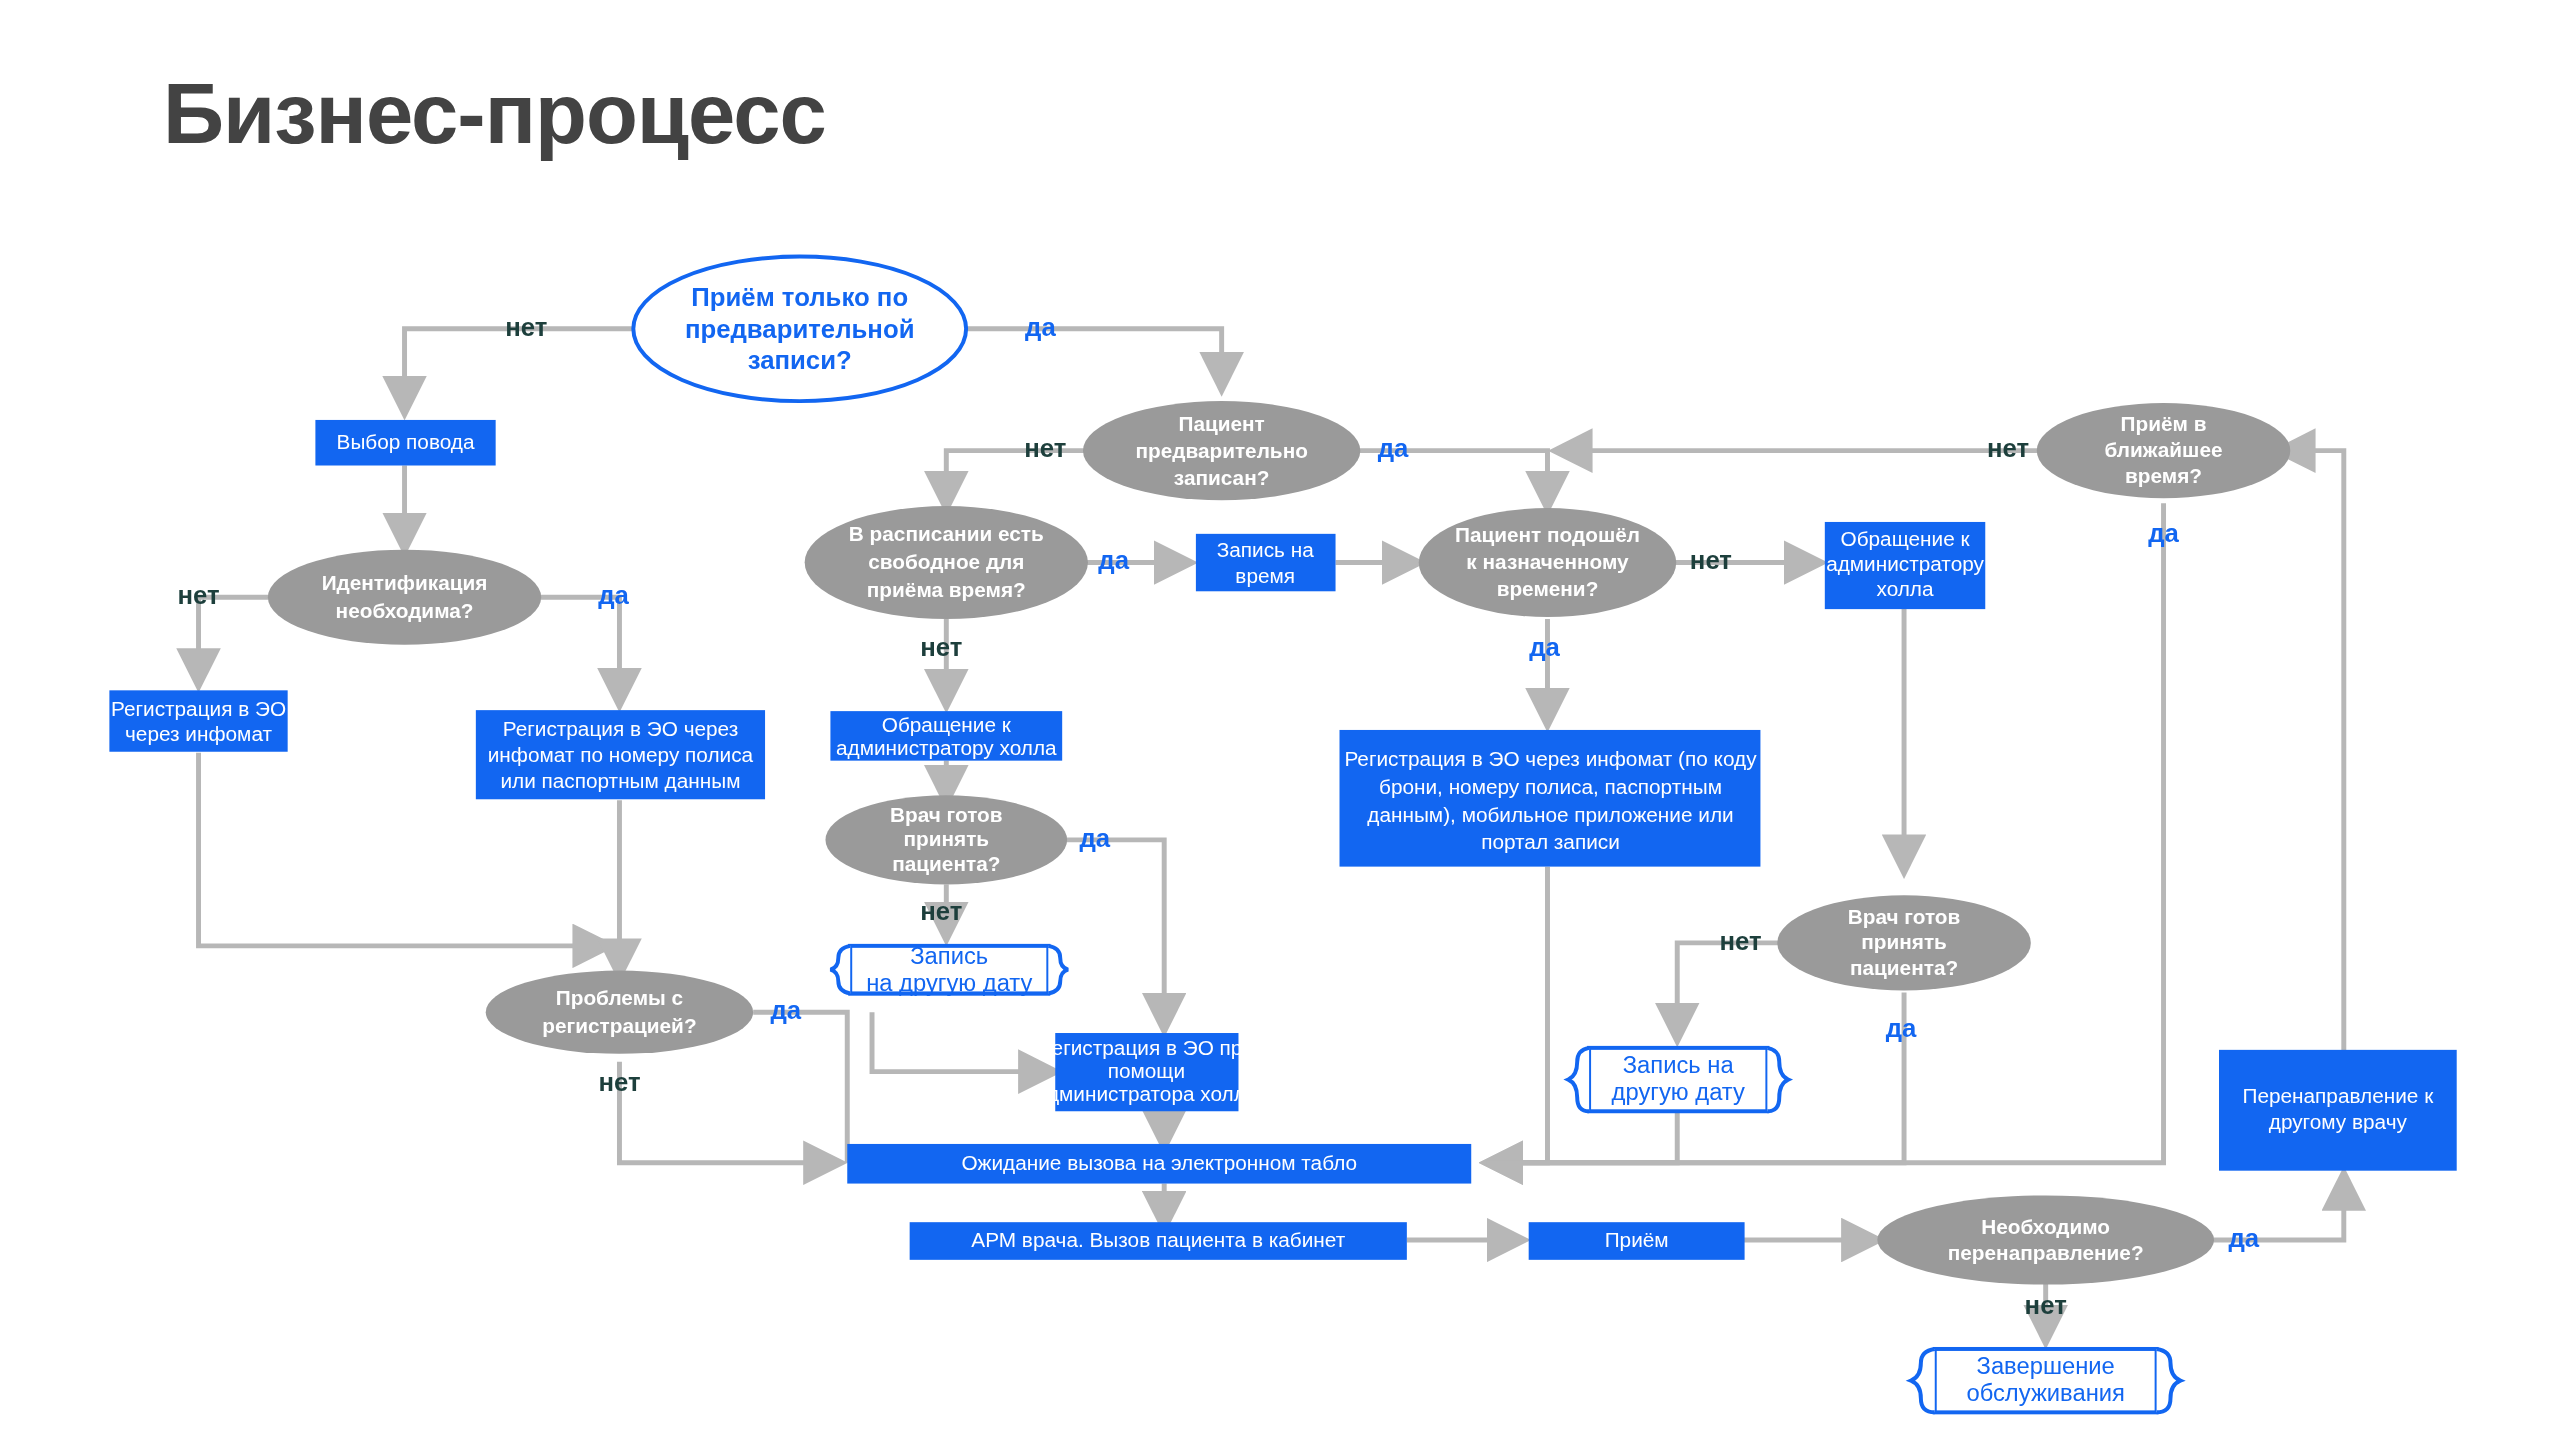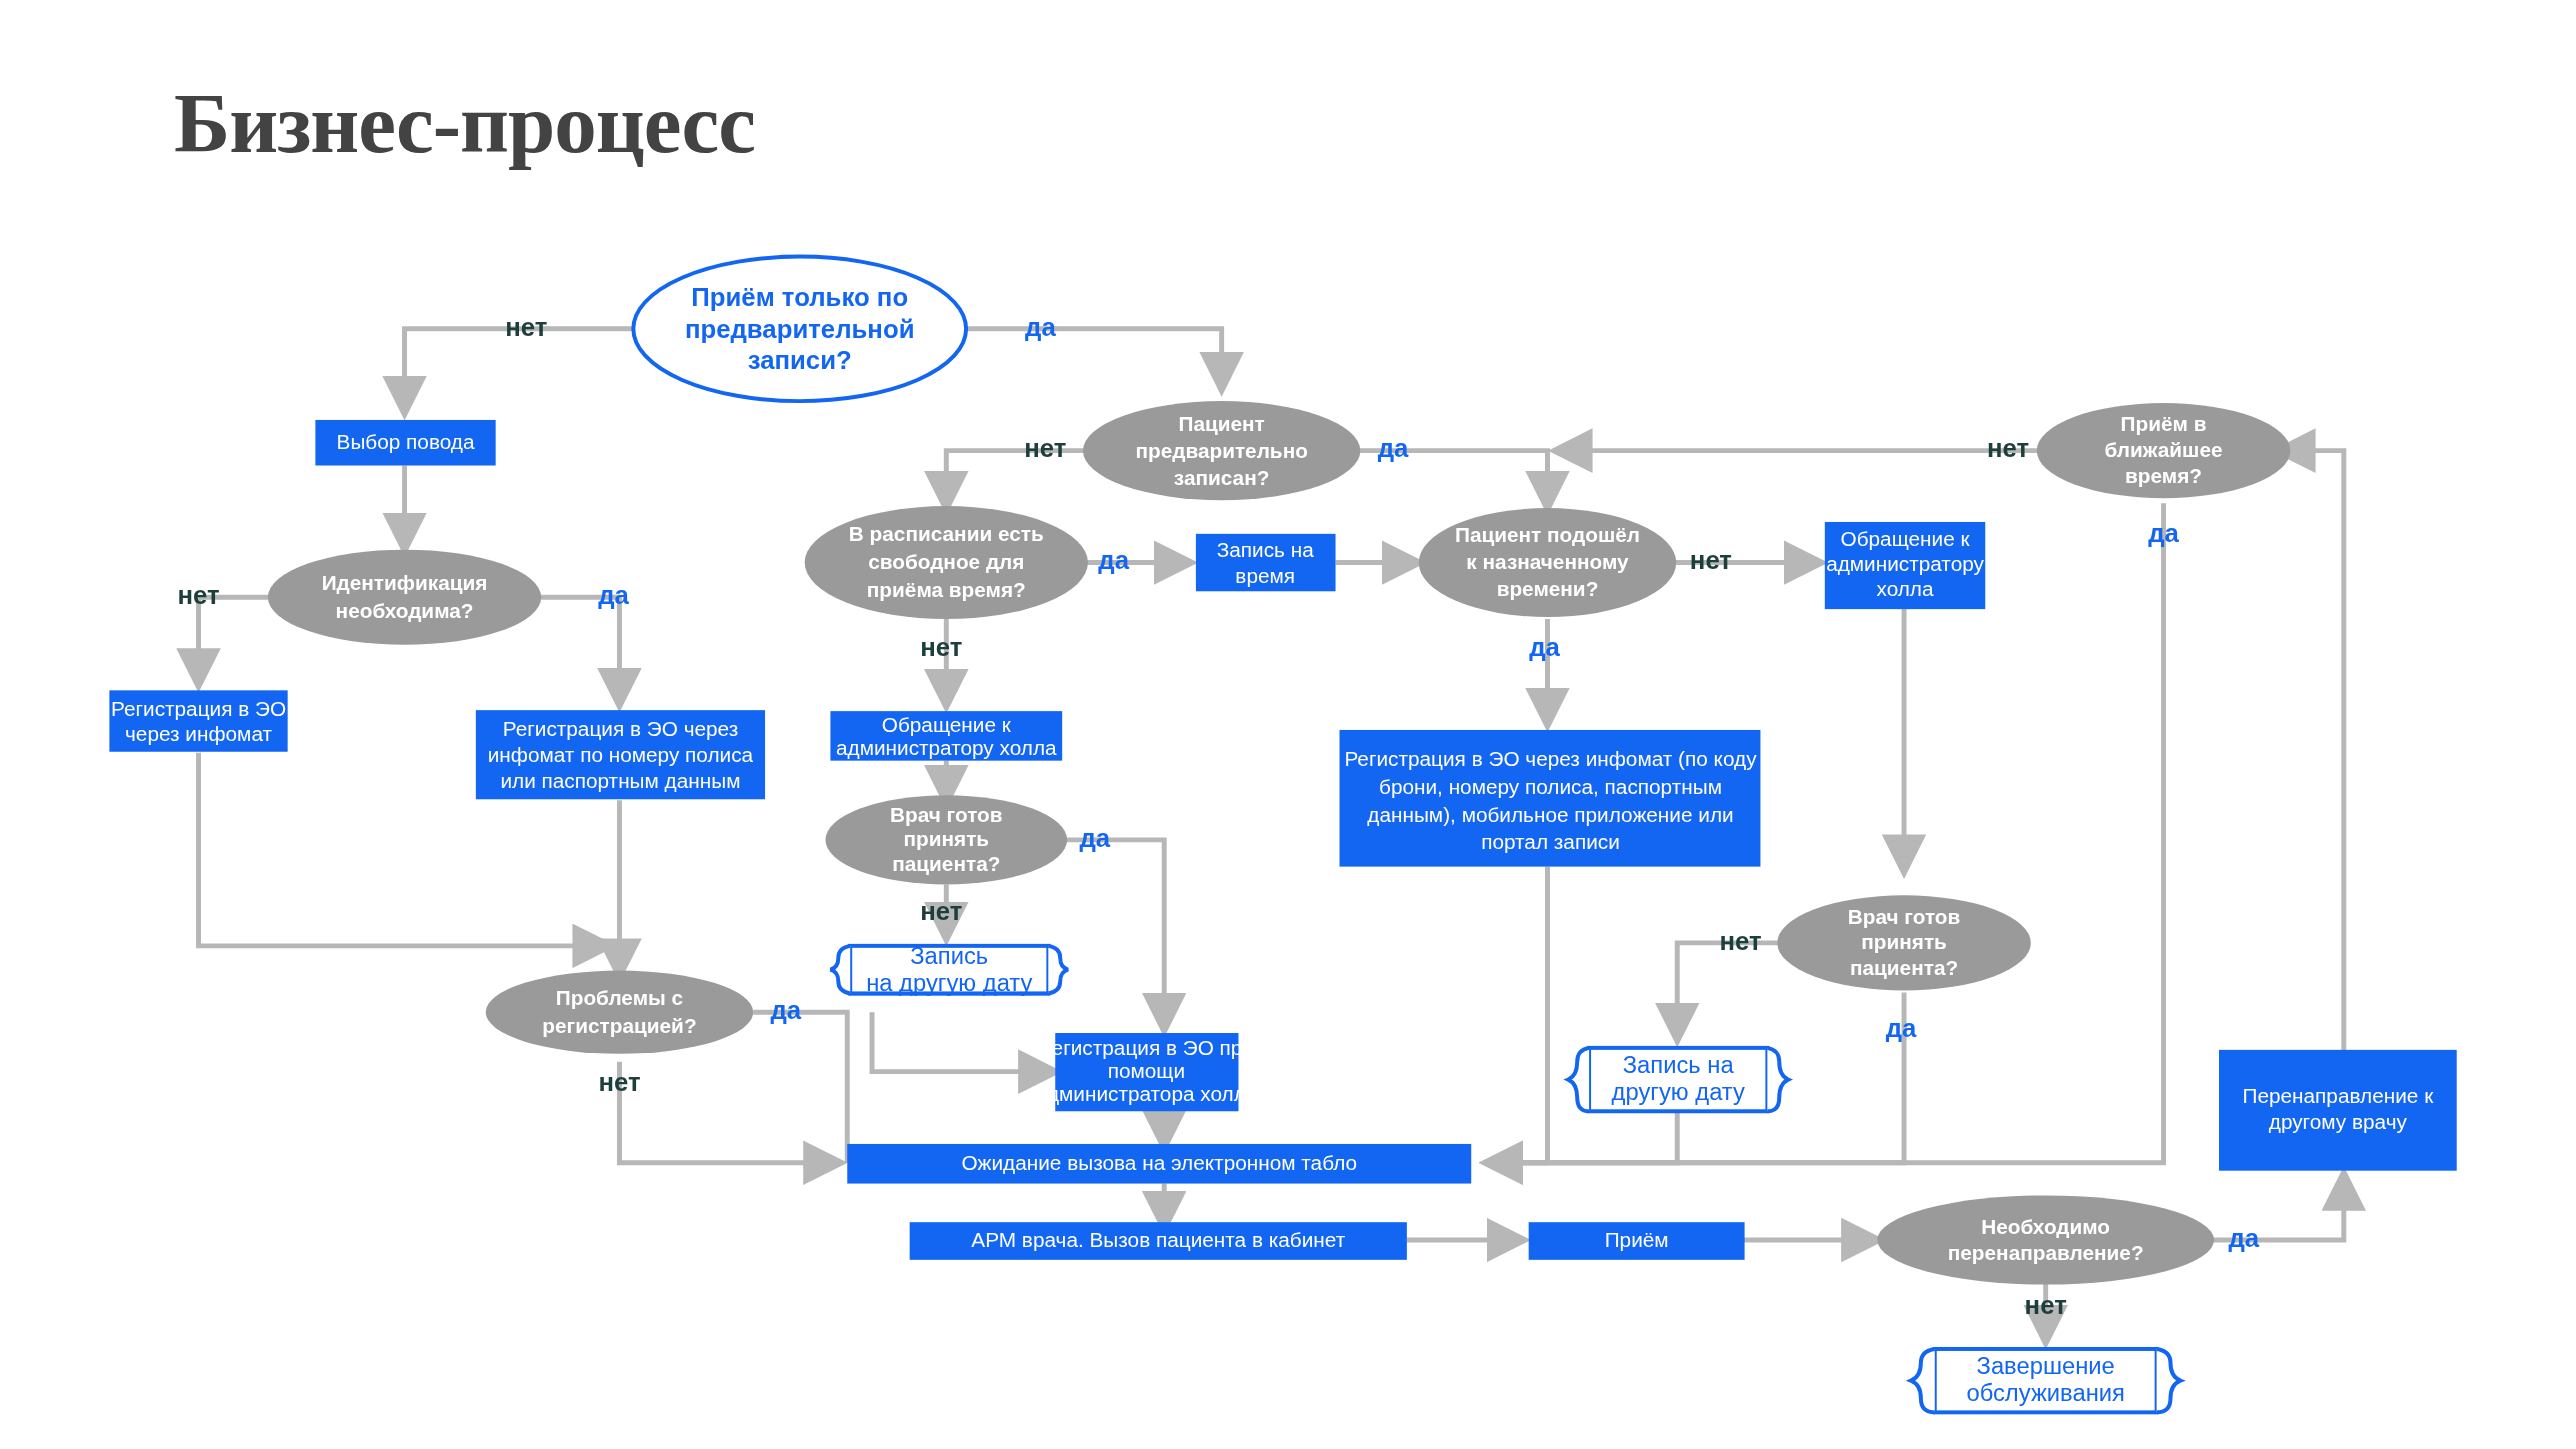--- a/index.html
+++ b/index.html
@@ -1,23 +1,22 @@
 <!DOCTYPE html>
 <html><head>
 <meta charset="utf-8">
 <style>
   html,body{margin:0;padding:0;background:#ffffff;}
   body{width:2576px;height:1449px;overflow:hidden;
        font-family:"Liberation Sans","DejaVu Sans",sans-serif;}
   #stage{position:relative;width:2576px;height:1449px;background:#fff;}
   #page-title{
-    position:absolute;left:163px;top:74px;
+    position:absolute;left:163px;top:65px;
     font-size:85px;font-weight:bold;color:#434343;letter-spacing:-1px;
-    font-family:Liberation Serif, serif;
-    margin-left:11px;
+    font-family:Liberation Sans, sans-serif;
   }
   svg#flow{position:absolute;left:0;top:0;width:2576px;height:1449px;}
   .edge{stroke:#b7b7b7;stroke-width:5;fill:none;}
   .proc{fill:#1266F1;}
   .proc-text{fill:#ffffff;font-size:21px;font-family:"Liberation Sans","DejaVu Sans",sans-serif;}
   .dec{fill:#9a9a9a;}
   .dec-text{fill:#ffffff;font-size:21px;font-weight:bold;font-family:"Liberation Sans","DejaVu Sans",sans-serif;}
   .term{fill:#ffffff;stroke:#1266F1;stroke-width:4;}
   .term-text{fill:#1266F1;font-size:24px;font-family:"Liberation Sans","DejaVu Sans",sans-serif;}
   .start-ell{fill:#ffffff;stroke:#1266F1;stroke-width:4;}

